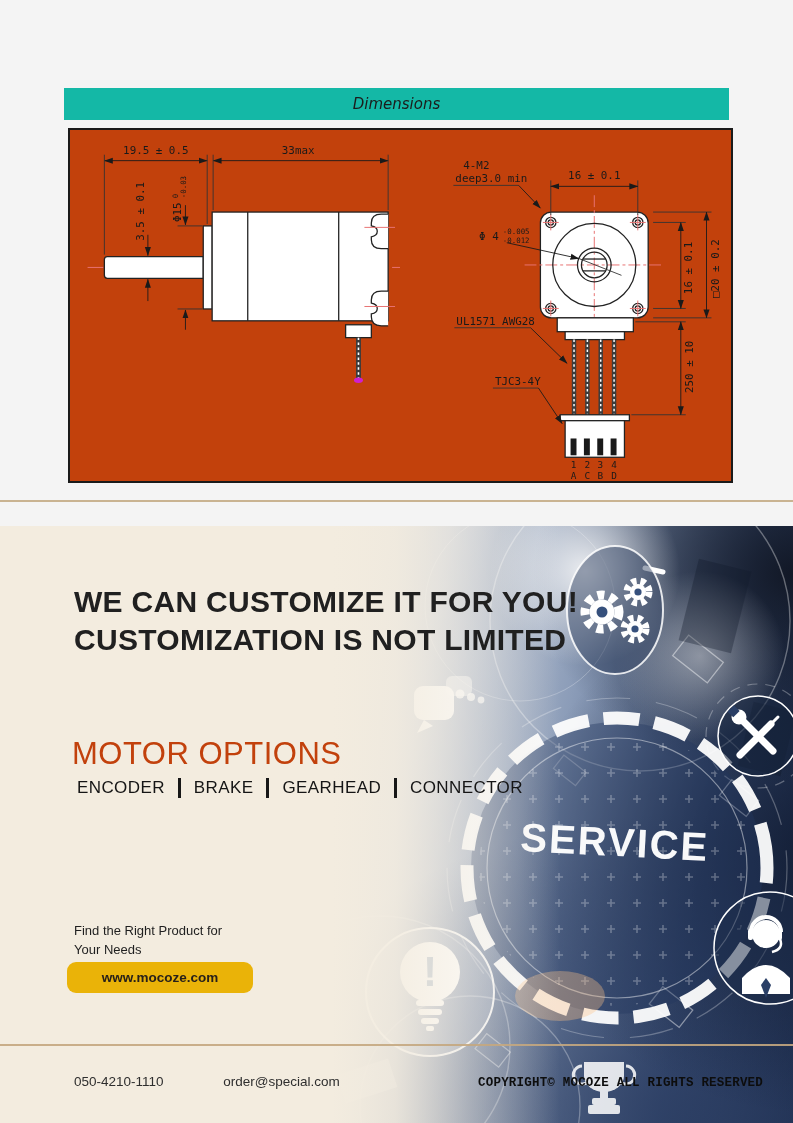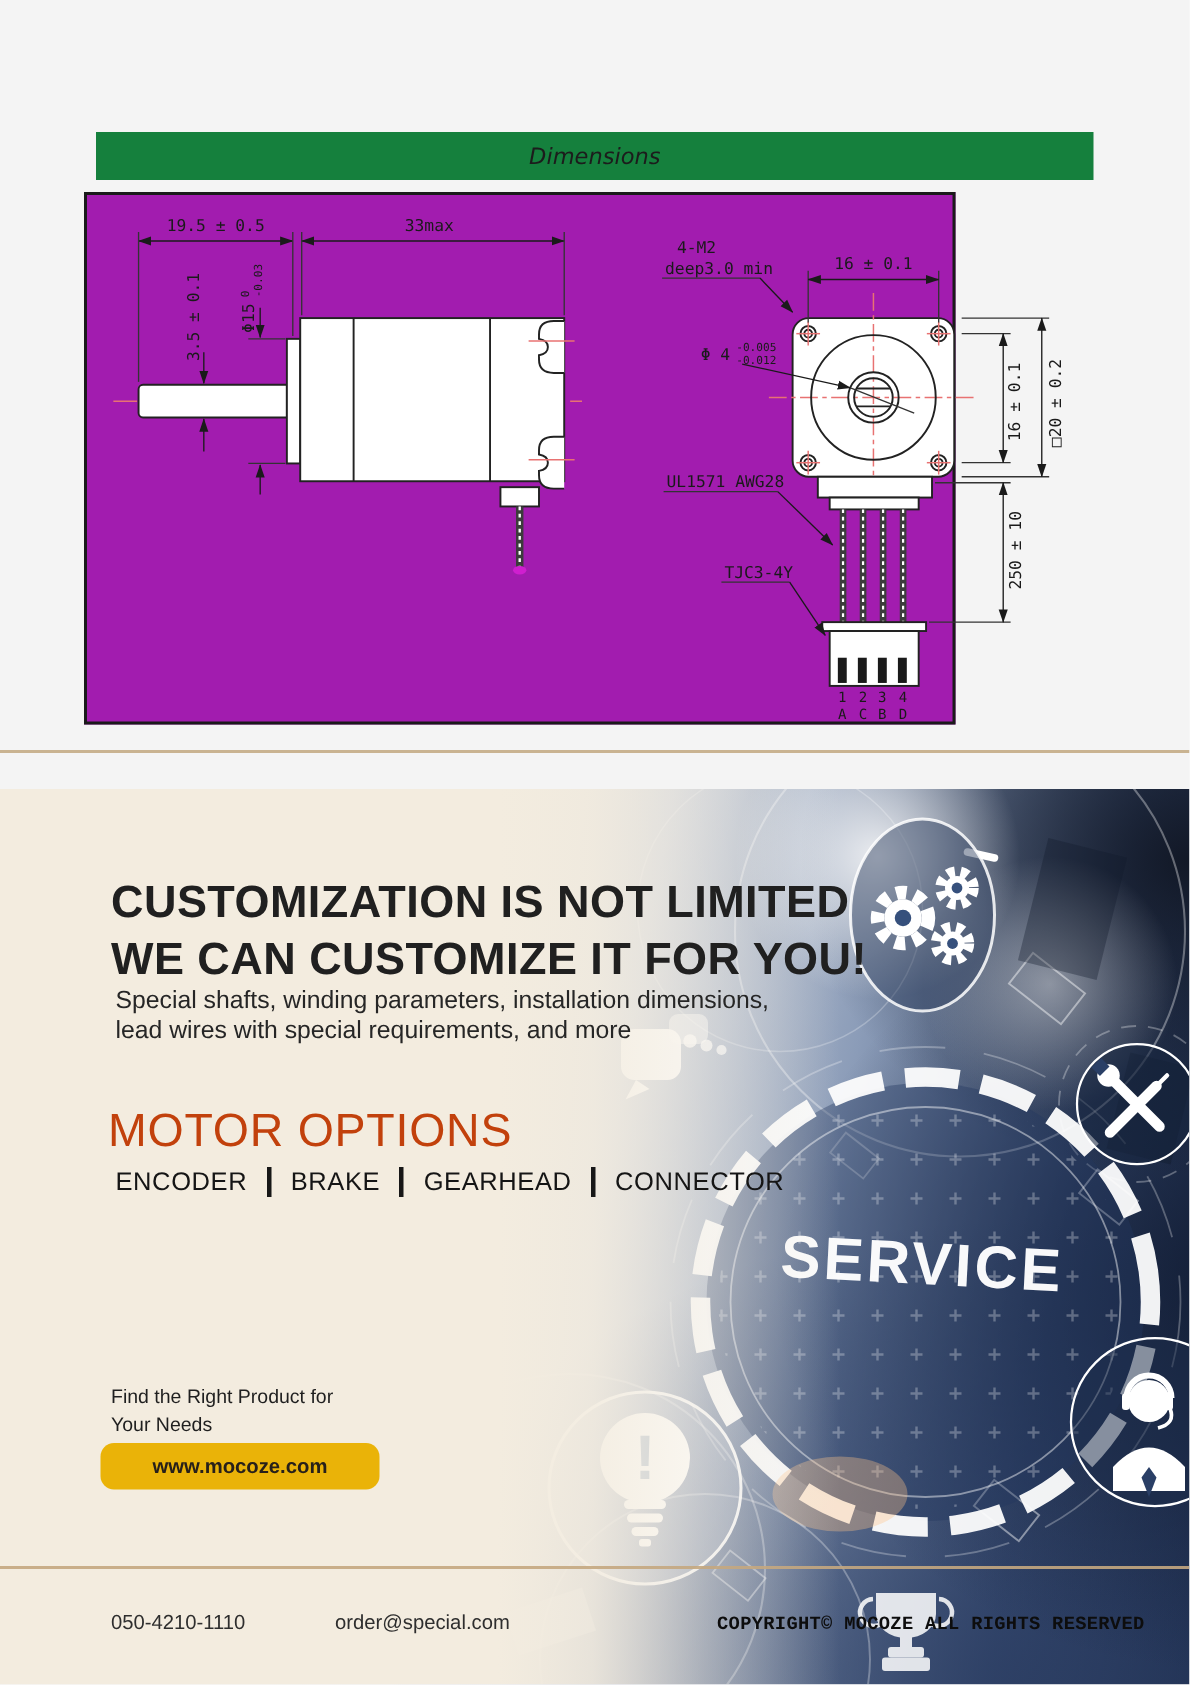--- a/index.html
+++ b/index.html
@@ -1,26 +1,26 @@
 <!DOCTYPE html>
 <html><head>
 <meta charset="utf-8">
 <style>
   * { margin:0; padding:0; box-sizing:border-box; }
   body { background:#ffffff; font-family:"Liberation Sans", sans-serif; }
   .page { position:relative; width:793px; height:1123px; background:#f4f4f4; overflow:hidden; }
 
   
   .dim-header { position:absolute; left:64px; top:88px; width:665px; height:32px;
-    background:#15803d; display:flex; align-items:center; justify-content:center; }
+    background:#14b8a6; display:flex; align-items:center; justify-content:center; }
   .dim-header span { font-family:"DejaVu Sans", sans-serif; font-style:italic; font-size:15px; color:#1c1c1c; }
 
   
-  .drawing-box { position:absolute; left:56px; top:128px; width:581px; height:355px;
-    background:#a21caf; border:2px solid #1a1a1a; }
+  .drawing-box { position:absolute; left:68px; top:128px; width:665px; height:355px;
+    background:#c2410c; border:2px solid #1a1a1a; }
   .drawing-box svg { display:block; width:661px; height:351px; }
   .dtx { font-family:"DejaVu Sans Mono","Liberation Mono",monospace; font-size:11px; fill:#1a1a1a; }
   .dtx-sm { font-family:"DejaVu Sans Mono","Liberation Mono",monospace; font-size:7.5px; fill:#1a1a1a; }
   .dtx-pin { font-family:"DejaVu Sans Mono","Liberation Mono",monospace; font-size:9.5px; fill:#1a1a1a; }
   .oline { stroke:#222; stroke-width:1.3; fill:none; }
   .ofill { stroke:#222; stroke-width:1.3; fill:#fff; }
   .thin  { stroke:#333; stroke-width:0.9; fill:none; }
   .dim   { stroke:#1a1a1a; stroke-width:0.9; fill:none; }
   .red   { stroke:#e87272; stroke-width:1; fill:none; }
 
@@ -344,26 +344,22 @@
         <path d="M626,540 a9,9 0 1 1 -6,16" fill="none" stroke="#fff" stroke-width="3"></path>
         <rect x="600" y="564" width="8" height="9" fill="#fff"></rect>
         <rect x="592" y="572" width="24" height="7" rx="2" fill="#fff"></rect>
         <rect x="588" y="579" width="32" height="9" rx="2" fill="#fff"></rect>
       </g>
     </svg>
 
     <div class="cream-fade"></div>
 
     <div class="headline">
+      <div>WE CAN CUSTOMIZE IT FOR YOU!</div>
       <div>CUSTOMIZATION IS NOT LIMITED</div>
-      <div>WE CAN CUSTOMIZE IT FOR YOU!</div>
-    </div>
-    <div class="subtext">
-      <div>Special shafts, winding parameters, installation dimensions,</div>
-      <div>lead wires with special requirements, and more</div>
     </div>
 
     <h2 class="options-title">MOTOR OPTIONS</h2>
     <div class="options-row">
       <span class="opt">ENCODER</span><span class="opt">BRAKE</span><span class="opt">GEARHEAD</span><span class="opt">CONNECTOR</span>
     </div>
 
     <div class="find">
       <div>Find the Right Product for</div>
       <div>Your Needs</div>

